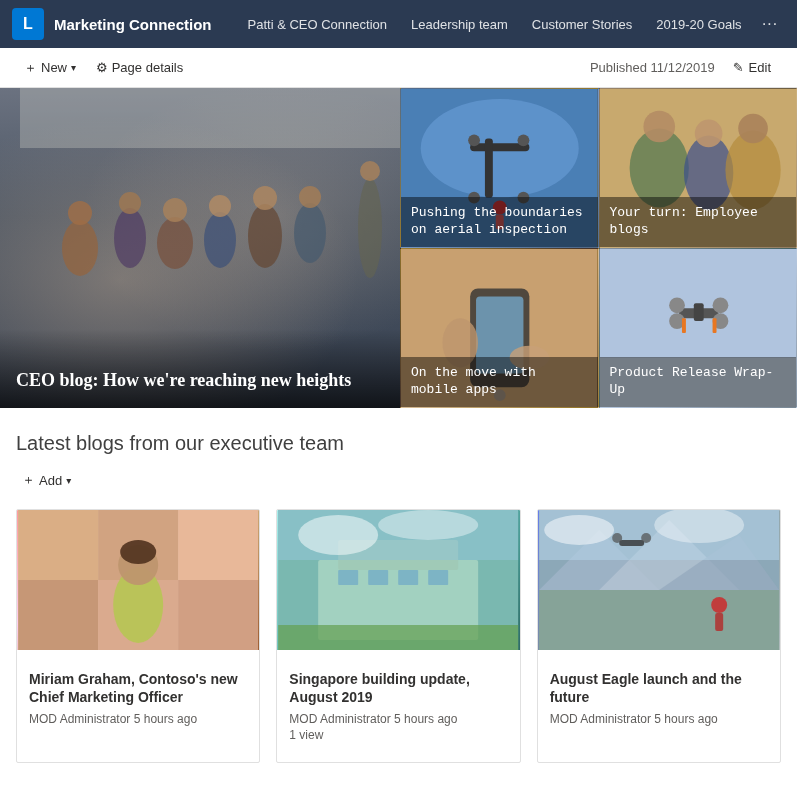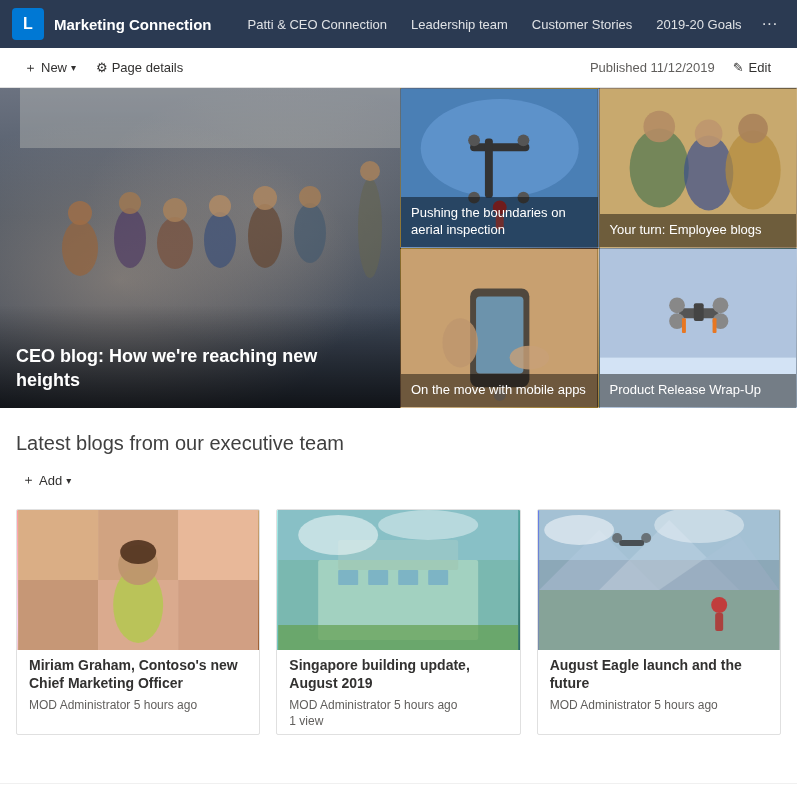--- a/index.html
+++ b/index.html
@@ -104,20 +104,21 @@
     .hero {
       width: 100%;
       display: flex;
       height: 320px;
     }
     .hero-main {
       flex: 0 0 400px;
       position: relative;
       overflow: hidden;
       background: #333;
+      font-family: Liberation Serif, serif;
     }
     .hero-main-img {
       width: 100%; height: 100%;
       background: linear-gradient(to bottom, #6b7280 0%, #4b5563 40%, #374151 100%);
       position: relative;
     }
     
     .hero-main-img::before {
       content: '';
       position: absolute;
@@ -139,20 +140,21 @@
     .hero-grid {
       flex: 1;
       display: grid;
       grid-template-columns: 1fr 1fr;
       grid-template-rows: 1fr 1fr;
     }
     .hero-cell {
       position: relative; overflow: hidden;
       background: #555;
       border: 1px solid rgba(255,255,255,0.1);
+      font-family: Liberation Mono, monospace;
     }
     .hero-cell-1 { background: linear-gradient(135deg, #6b8cba 0%, #3d5a80 50%, #8b6914 100%); }
     .hero-cell-2 { background: linear-gradient(135deg, #c8a96e 0%, #8b7355 50%, #5c4a2a 100%); }
     .hero-cell-3 { background: linear-gradient(135deg, #b0c4de 0%, #708090 50%, #2f4f4f 100%); }
     .hero-cell-4 { background: linear-gradient(135deg, #d2b48c 0%, #8b6914 50%, #2c1810 100%); }
     .hero-cell-caption {
       position: absolute;
       bottom: 0; left: 0; right: 0;
       background: rgba(0,0,0,0.45);
       color: white;
@@ -199,21 +201,21 @@
     .blog-img-1 {
       background: linear-gradient(135deg, #ff9a9e 0%, #fecfef 30%, #c8a96e 60%, #8b4513 100%);
     }
     .blog-img-2 {
       background: linear-gradient(135deg, #a8edea 0%, #6bbfb8 40%, #4a9b95 70%, #2d6b65 100%);
     }
     .blog-img-3 {
       background: linear-gradient(135deg, #667eea 0%, #7b8fa0 40%, #95a5a6 70%, #bdc3c7 100%);
     }
     .blog-card-body {
-      padding: 6px 12px;
+      padding: 20px 12px;
     }
     .blog-card-title {
       font-size: 14px; font-weight: 600; color: #323130;
       margin-bottom: 6px; line-height: 1.3;
     }
     .blog-card-meta {
       font-size: 12px; color: #605e5c;
       margin-bottom: 2px;
     }
     .blog-card-views {

